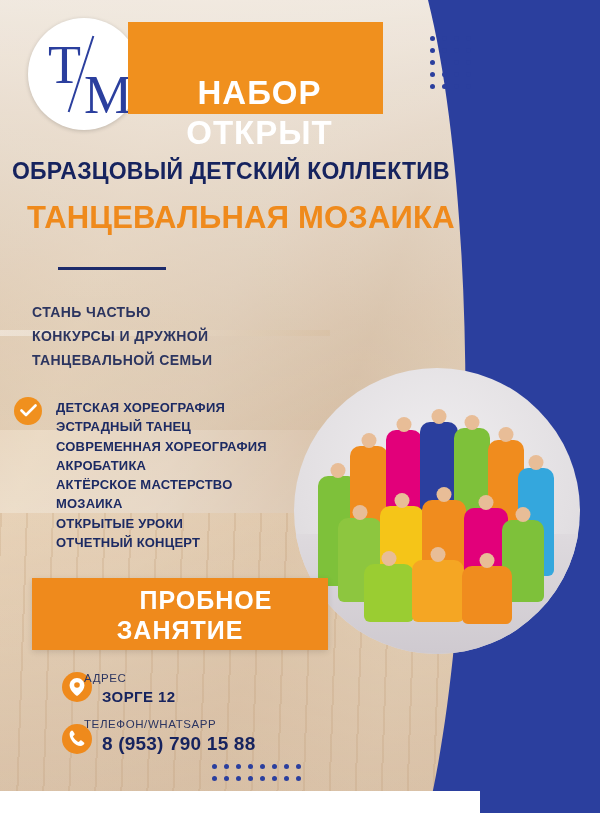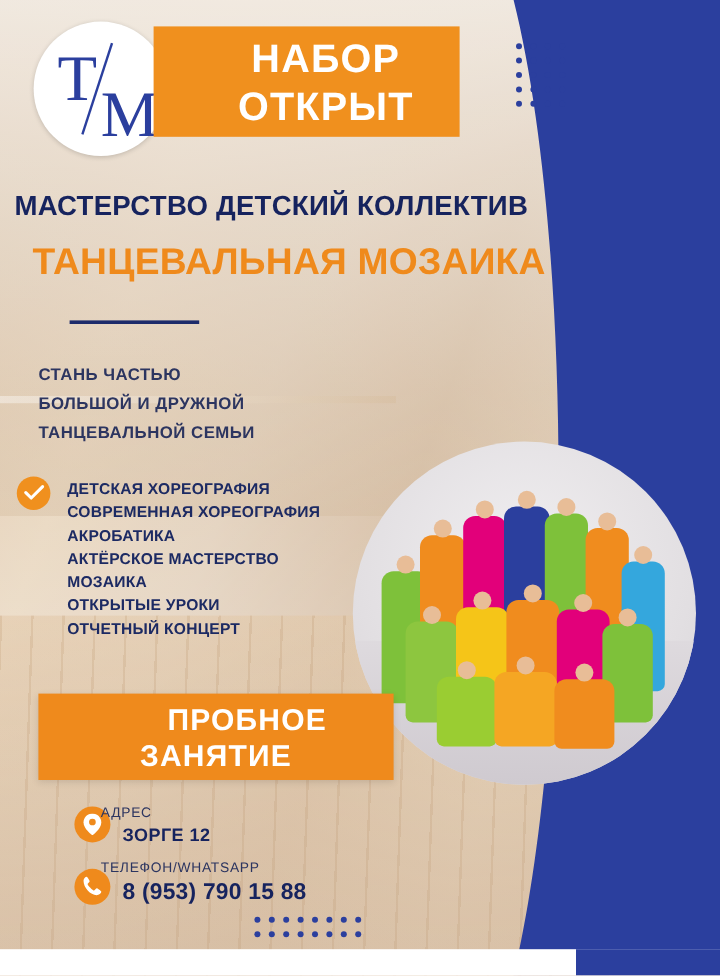--- a/index.html
+++ b/index.html
@@ -137,27 +137,28 @@
     position: absolute;
     left: 128px;
     top: 22px;
     width: 255px;
     height: 92px;
     background: #f0901e;
   }
   .headline-band .l1,
   .headline-band .l2 {
     position: absolute;
-    left: 16px;
+    left: 4px;
     width: 255px;
     text-align: center;
     color: #ffffff;
     font-weight: bold;
     font-size: 33px;
     letter-spacing: 1px;
+    margin-top: 44px;
   }
   .headline-band .l1 { top: 8px; }
   .headline-band .l2 { top: 48px; text-align: center; }
 
   
   .dot-grid {
     position: absolute;
     display: grid;
     gap: 7px;
   }
@@ -399,38 +400,39 @@
     <i></i>
       <i></i>
       <i></i>
       <i></i>
       <i></i>
       <i></i>
       <i></i>
       <i></i>
   </div>
 
-  <div class="title-main">МАСТЕРСТВО ДЕТСКИЙ КОЛЛЕКТИВ</div>
+  <div class="title-main">ОБРАЗЦОВЫЙ ДЕТСКИЙ КОЛЛЕКТИВ</div>
   <div class="title-accent">ТАНЦЕВАЛЬНАЯ МОЗАИКА</div>
   <div class="rule"></div>
 
   <div class="tagline">
     <div>СТАНЬ ЧАСТЬЮ</div>
-    <div>БОЛЬШОЙ И ДРУЖНОЙ</div>
+    <div>КОНКУРСЫ И ДРУЖНОЙ</div>
     <div>ТАНЦЕВАЛЬНОЙ СЕМЬИ</div>
   </div>
 
   <div class="check">
     <svg width="17" height="14" viewBox="0 0 17 14">
       <path d="M1.5,6.5 L6,11 L15.5,1.5" stroke="#ffffff" stroke-width="2.6" fill="none" stroke-linecap="round" stroke-linejoin="round"></path>
     </svg>
   </div>
 
   <ul class="course-list">
     <li>ДЕТСКАЯ ХОРЕОГРАФИЯ</li>
+    <li>ЭСТРАДНЫЙ ТАНЕЦ</li>
     <li>СОВРЕМЕННАЯ ХОРЕОГРАФИЯ</li>
     <li>АКРОБАТИКА</li>
     <li>АКТЁРСКОЕ МАСТЕРСТВО</li>
     <li>МОЗАИКА</li>
     <li>ОТКРЫТЫЕ УРОКИ</li>
     <li>ОТЧЕТНЫЙ КОНЦЕРТ</li>
   </ul>
 
   <div class="kids-circle">
     <div class="floor"></div>

